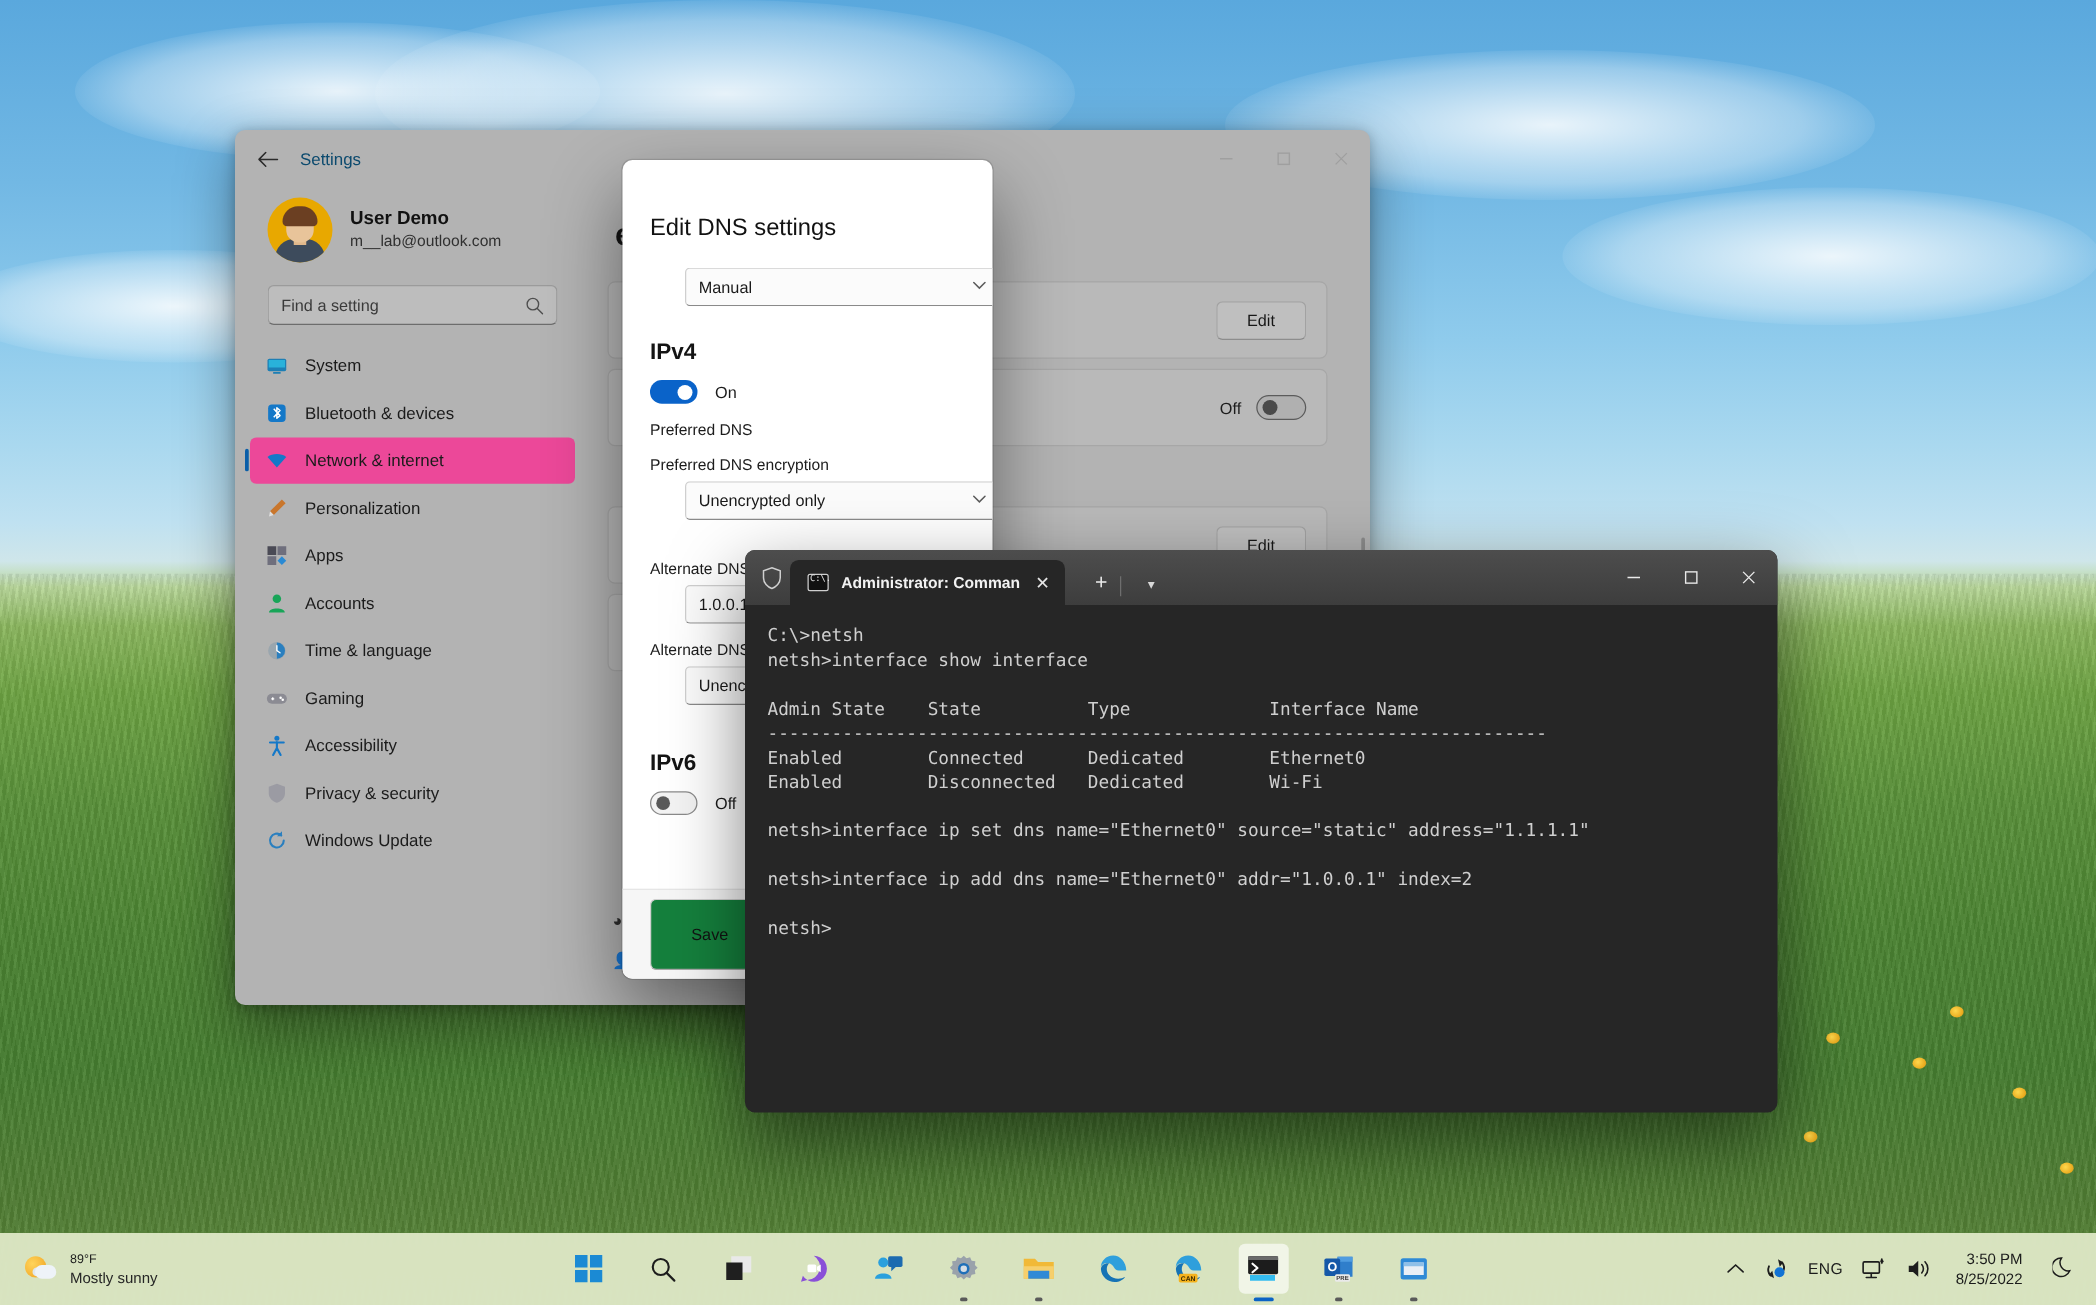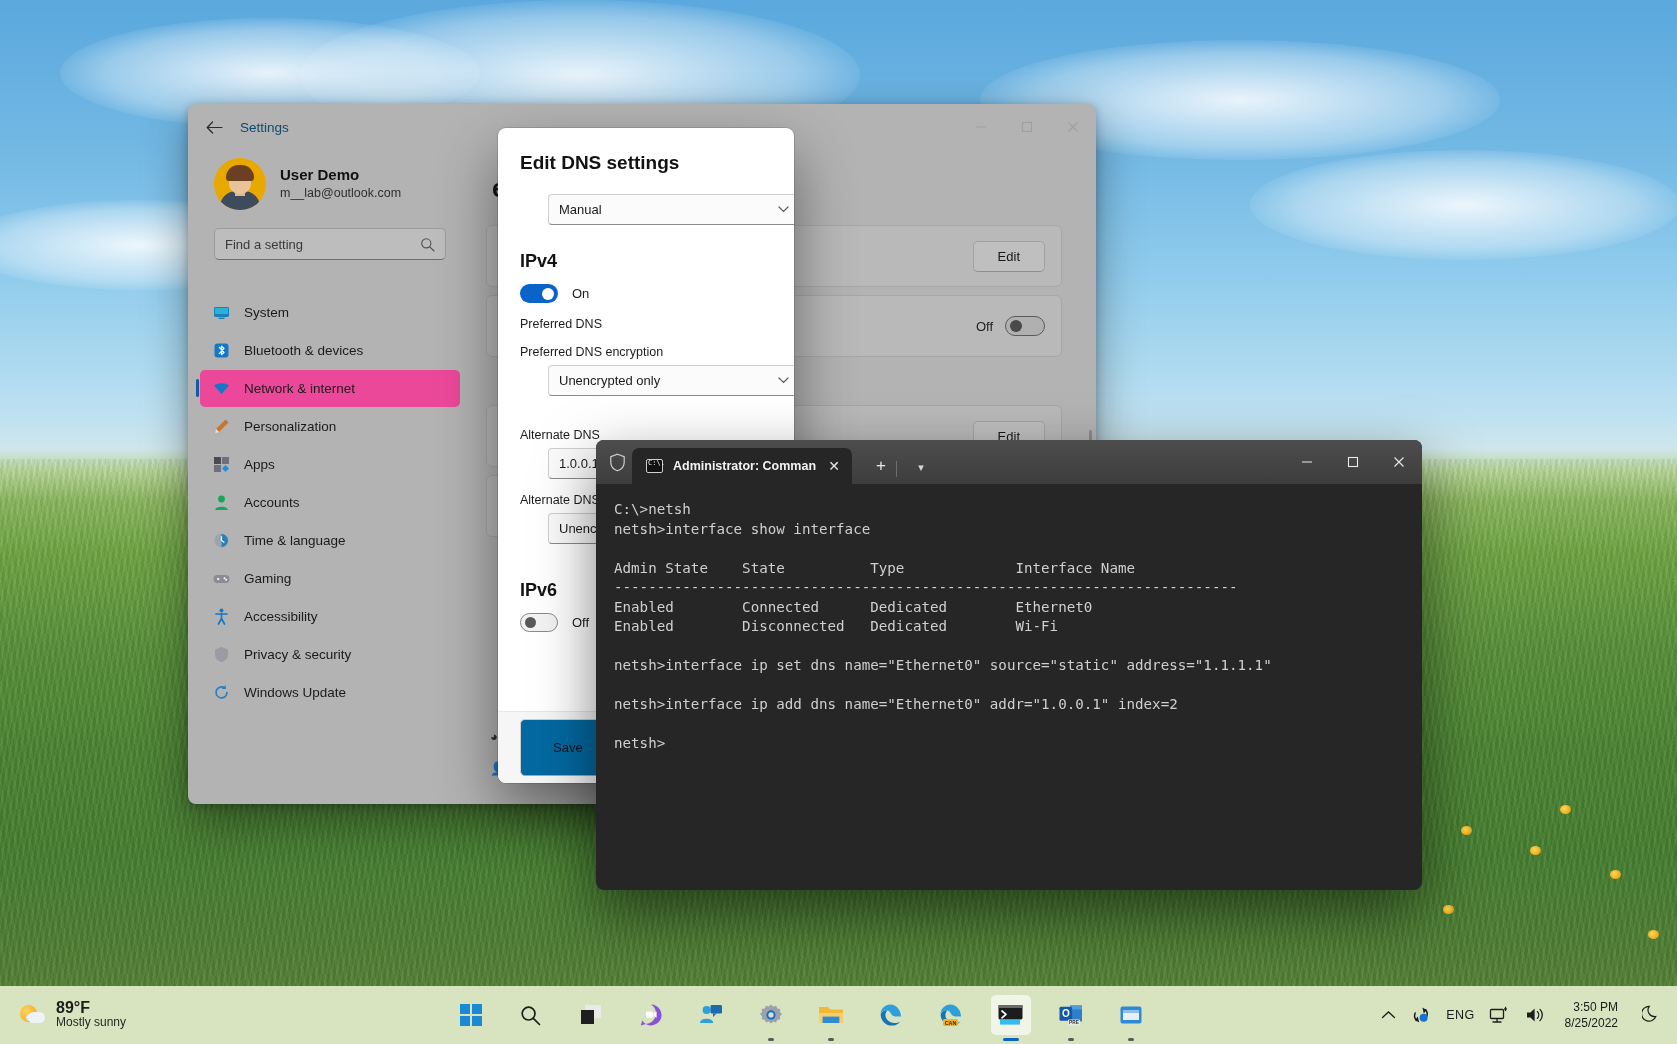--- a/index.html
+++ b/index.html
@@ -94,21 +94,21 @@
     position: relative; overflow: hidden; flex: 0 0 52px;
   }
   #avatar .hair { position: absolute; left: 12px; top: 7px; width: 28px; height: 16px; background: #6b3f22; border-radius: 14px 14px 4px 4px; }
   #avatar .face { position: absolute; left: 15px; top: 12px; width: 22px; height: 24px; background: #e8c49a; border-radius: 11px 11px 10px 10px; }
   #avatar .body { position: absolute; left: 6px; top: 33px; width: 40px; height: 24px; background: #3d4b5c; border-radius: 16px 16px 0 0; }
   #avatar .neck { position: absolute; left: 21px; top: 30px; width: 10px; height: 8px; background: #e0b88c; }
   .acct-name { font-size: 15px; font-weight: bold; color: #111; line-height: 18px; }
   .acct-mail { font-size: 12.5px; color: #303030; line-height: 18px; }
 
   #search-box {
-    margin: 2px 14px 34px 14px;
+    margin: 2px 14px 14px 14px;
     height: 32px;
     background: #bdbdbd;
     border: 1px solid #9b9b9b;
     border-bottom-color: #6d6d6d;
     border-radius: 5px;
     display: flex; align-items: center;
     padding: 0 10px;
   }
   #search-box input {
     flex: 1; border: 0; outline: 0; background: transparent;
@@ -172,21 +172,21 @@
     position: absolute;
     left: 498px; top: 128px;
     width: 296px; height: 655px;
     background: #ffffff;
     border-radius: 8px;
     box-shadow: 0 26px 60px rgba(0,0,0,.45), 0 0 0 1px rgba(0,0,0,.12);
     overflow: hidden;
     display: flex; flex-direction: column;
   }
   #dns-scroll { flex: 1; padding: 24px 22px 10px 22px; overflow: hidden; }
-  #dns-title { font-size: 19px; font-weight: bold; color: #121212; margin-bottom: 20px; }
+  #dns-title { font-size: 19px; font-weight: normal; color: #121212; margin-bottom: 20px; margin-top: 20px; }
   .sec-head { font-size: 18px; font-weight: bold; color: #141414; margin: 26px 0 12px 0; }
   .fld-label { font-size: 12.5px; color: #1c1c1c; margin: 14px 0 6px 0; }
   .combo, .txt {
     height: 31px; width: 252px;
     border: 1px solid #cfcfcf; border-bottom-color: #8a8a8a;
     border-radius: 4px; background: #fbfbfb;
     display: flex; align-items: center; padding: 0 10px;
     font-size: 13px; color: #1a1a1a; margin-left: 28px;
   }
   .combo { justify-content: space-between; }
@@ -197,21 +197,21 @@
   .dlg-toggle.on .k { position: absolute; right: 4px; top: 3.5px; width: 12px; height: 12px; border-radius: 50%; background: #fff; }
   .dlg-toggle.off { background: #f3f3f3; border: 1px solid #8a8a8a; }
   .dlg-toggle.off .k { position: absolute; left: 4px; top: 3px; width: 11px; height: 11px; border-radius: 50%; background: #5a5a5a; }
   .dlg-toggle-label { font-size: 13px; color: #1b1b1b; }
   #dns-footer {
     height: 72px; border-top: 1px solid #e6e6e6;
     display: flex; align-items: center; gap: 10px;
     padding: 0 22px; background: #f6f6f6;
   }
   .btn-primary {
-    background: #0369a1; border: 1px solid #cfcfcf; border-bottom-color: #a8a8a8;
+    background: #15803d; border: 1px solid #cfcfcf; border-bottom-color: #a8a8a8;
     border-radius: 5px; padding: 20px 32px; font-size: 13px; color: #121212;
     font-family: inherit;
   }
 
   
   #terminal {
     position: absolute;
     left: 596px; top: 440px;
     width: 826px; height: 450px;
     background: #262626;
@@ -264,21 +264,21 @@
     position: absolute; left: 0; bottom: 0;
     width: 1677px; height: 58px;
     background: rgba(227,236,203,.92);
     display: flex; align-items: center;
     backdrop-filter: blur(14px);
   }
   #weather { display: flex; align-items: center; gap: 10px; margin-left: 20px; width: 200px; }
   #weather-icon { width: 26px; height: 24px; position: relative; flex: 0 0 26px; }
   #weather-icon .sun { position: absolute; left: 0; top: 2px; width: 17px; height: 17px; border-radius: 50%; background: radial-gradient(circle at 35% 35%, #ffd45a, #f0a020); }
   #weather-icon .cl { position: absolute; left: 8px; top: 9px; width: 17px; height: 11px; border-radius: 7px; background: #eef3f8; box-shadow: -4px 0 0 -2px #dfe7ef; }
-  .wx-t { font-size: 16px; font-weight: bold; color: #1c1c1c; line-height: 15px; }
+  .wx-t { font-size: 10px; font-weight: normal; color: #1c1c1c; line-height: 15px; }
   .wx-s { font-size: 12px; color: #262626; line-height: 15px; }
 
   #tb-center { flex: 1; display: flex; align-items: center; justify-content: center; gap: 20px; }
   .tb-app { width: 40px; height: 40px; border-radius: 5px; display: flex; align-items: center; justify-content: center; position: relative; }
   .tb-app.active { background: rgba(255,255,255,.62); }
   .tb-app .dot { position: absolute; bottom: -6px; left: 50%; transform: translateX(-50%); width: 6px; height: 3px; border-radius: 2px; background: #5a5a5a; }
   .tb-app.active .dot { width: 16px; background: #0b63c5; }
 
   #tray { display: flex; align-items: center; gap: 14px; margin-right: 16px; color: #1d1d1d; }
   #tray .tr { display: flex; align-items: center; justify-content: center; }

